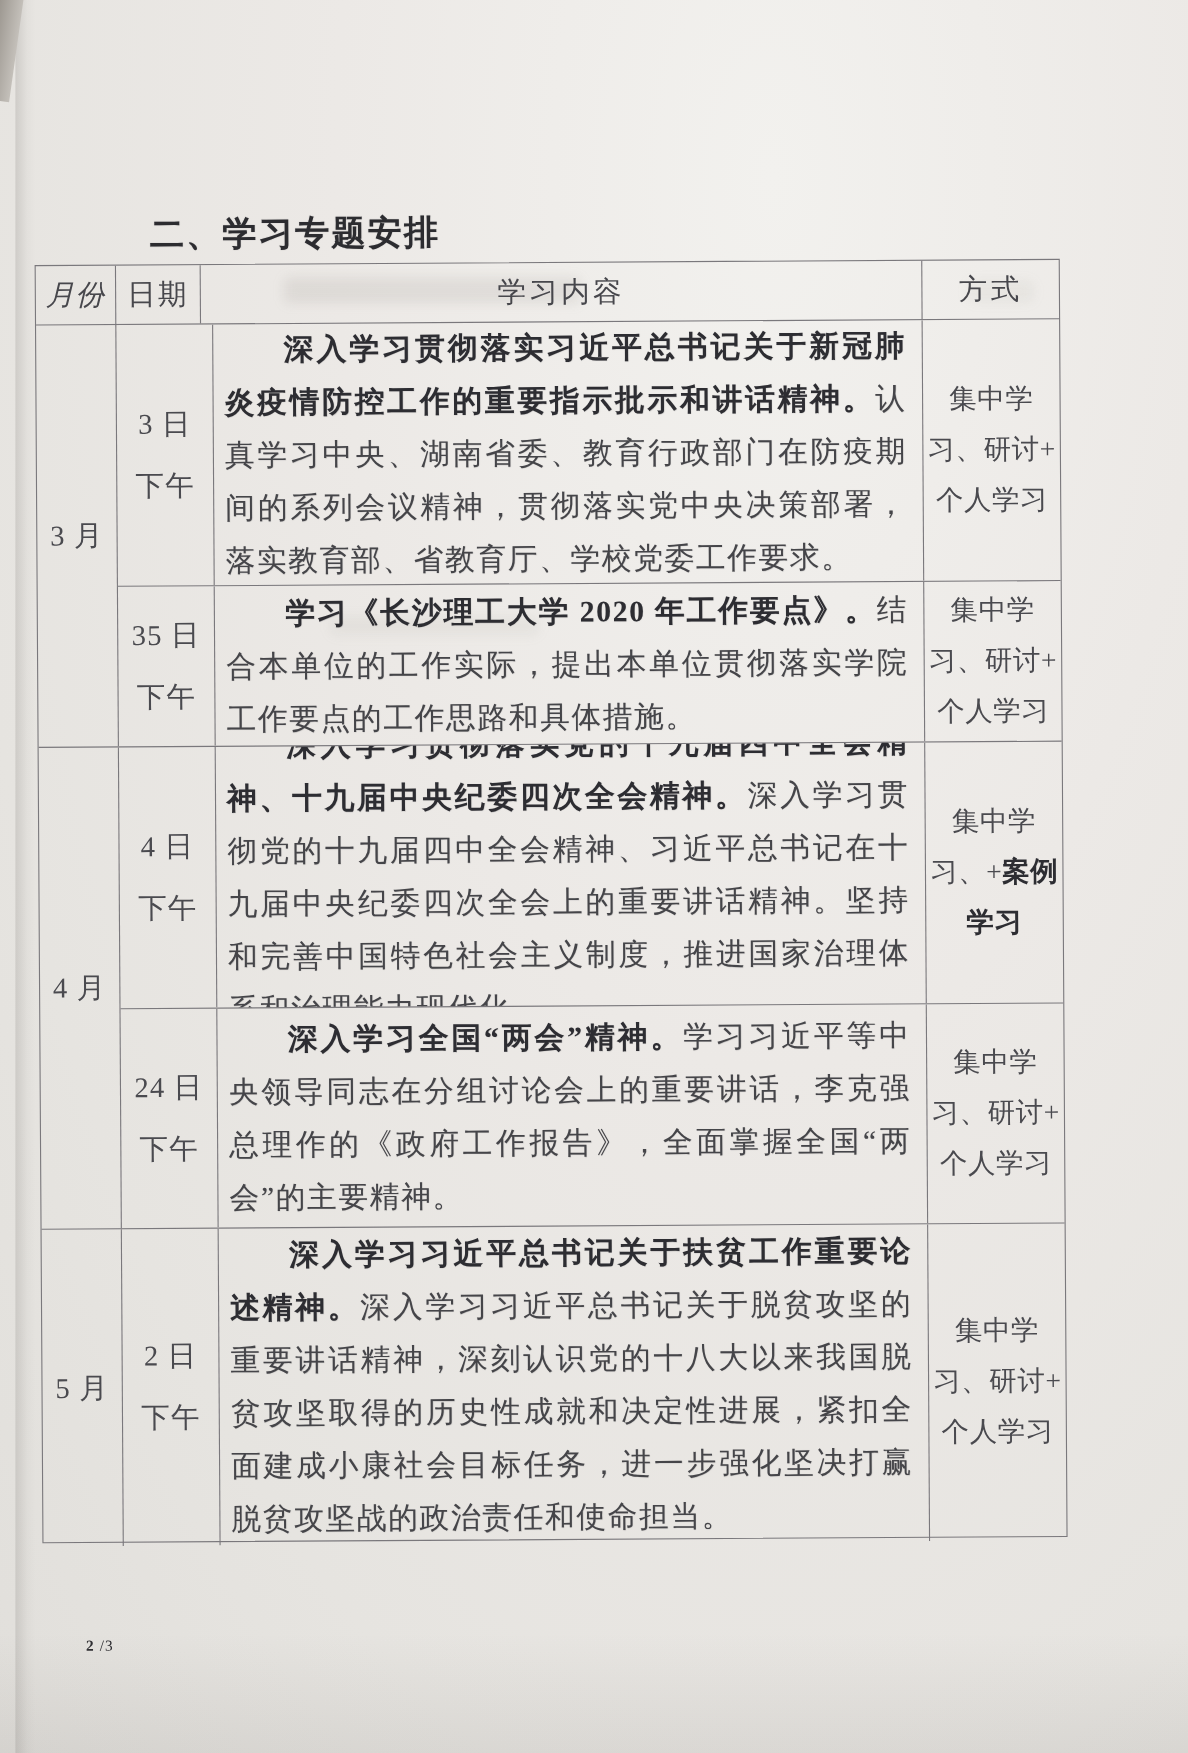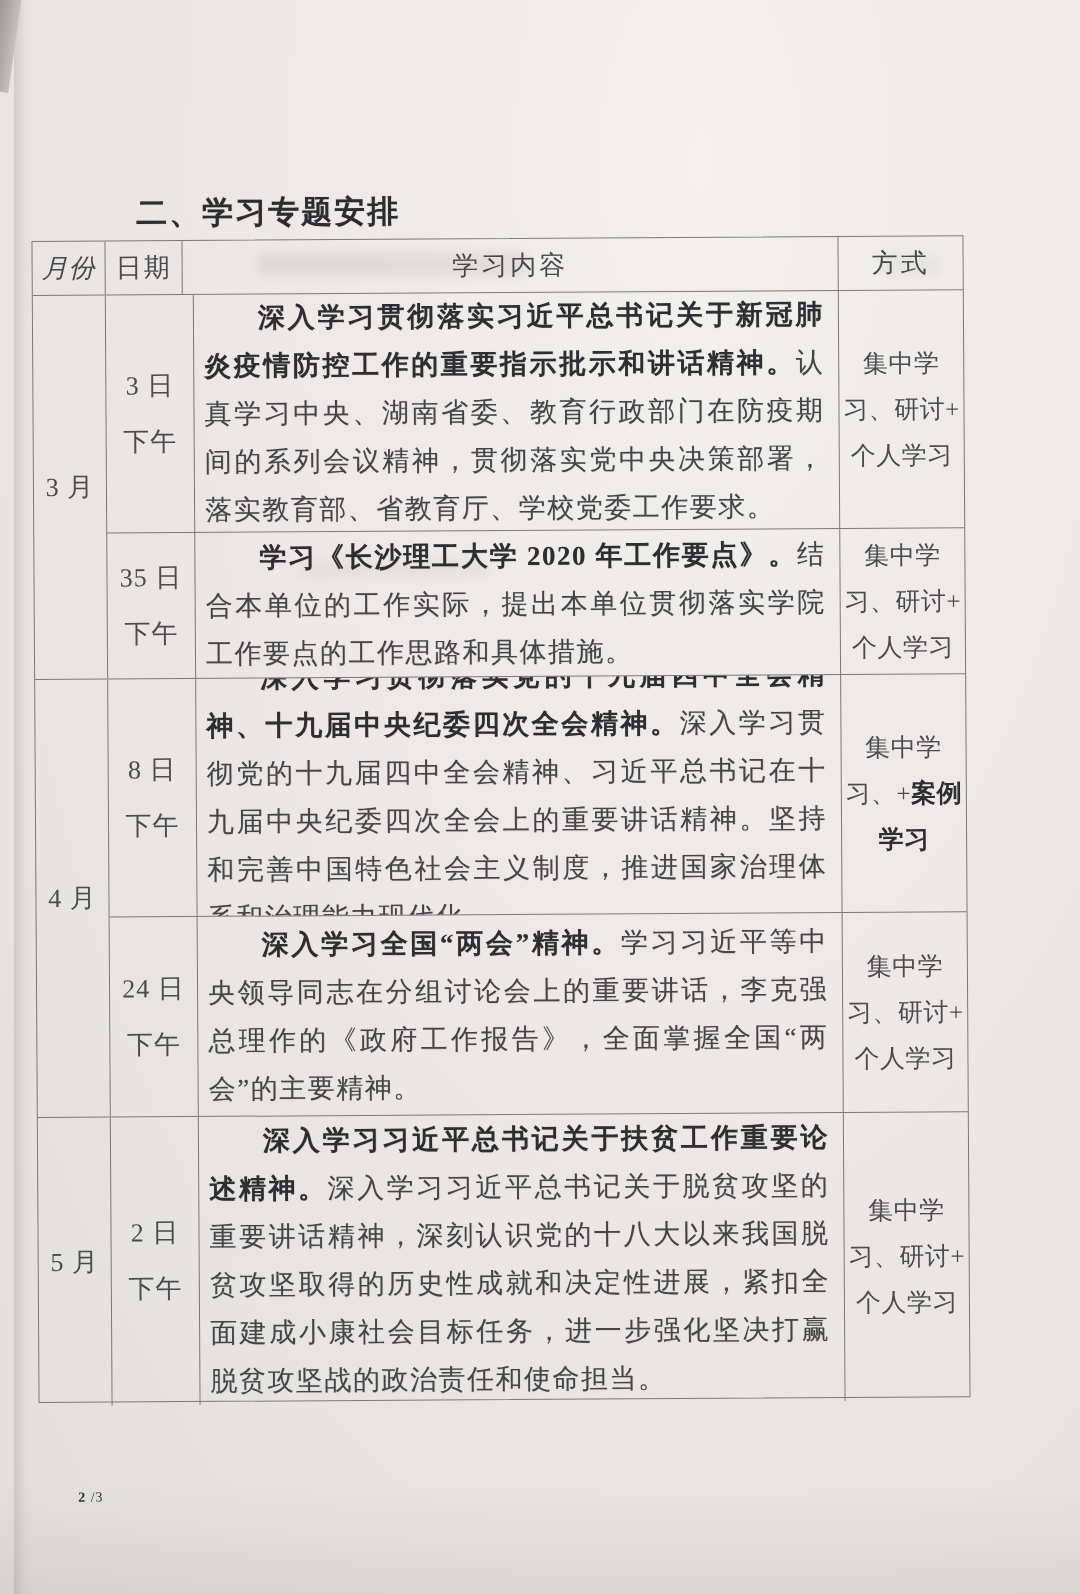--- a/index.html
+++ b/index.html
@@ -169,21 +169,21 @@
                 <div class="method-line"><span>个人学习</span></div>
               </div>
             </div>
           </div>
         </div>
         <div class="section">
           <div class="month-cell">4 月</div>
           <div class="rows">
             <div class="row" style="height: 238px;">
               <div class="date-cell">
-                <div class="date-line">8 日</div>
+                <div class="date-line">4 日</div>
                 <div class="date-line">下午</div>
               </div>
               <div class="content-cell">
                 <p class="content-text"><span class="b">深入学习贯彻落实党的十九届四中全会精神、十九届中央纪委四次全会精神。</span><span>深入学习贯彻党的十九届四中全会精神、习近平总书记在十九届中央纪委四次全会上的重要讲话精神。坚持和完善中国特色社会主义制度，推进国家治理体系和治理能力现代化。</span></p>
               </div>
               <div class="method-cell">
                 <div class="method-line"><span>集中学</span></div>
                 <div class="method-line"><span>习、+</span><span class="b">案例</span></div>
                 <div class="method-line"><span class="b">学习</span></div>
               </div>

